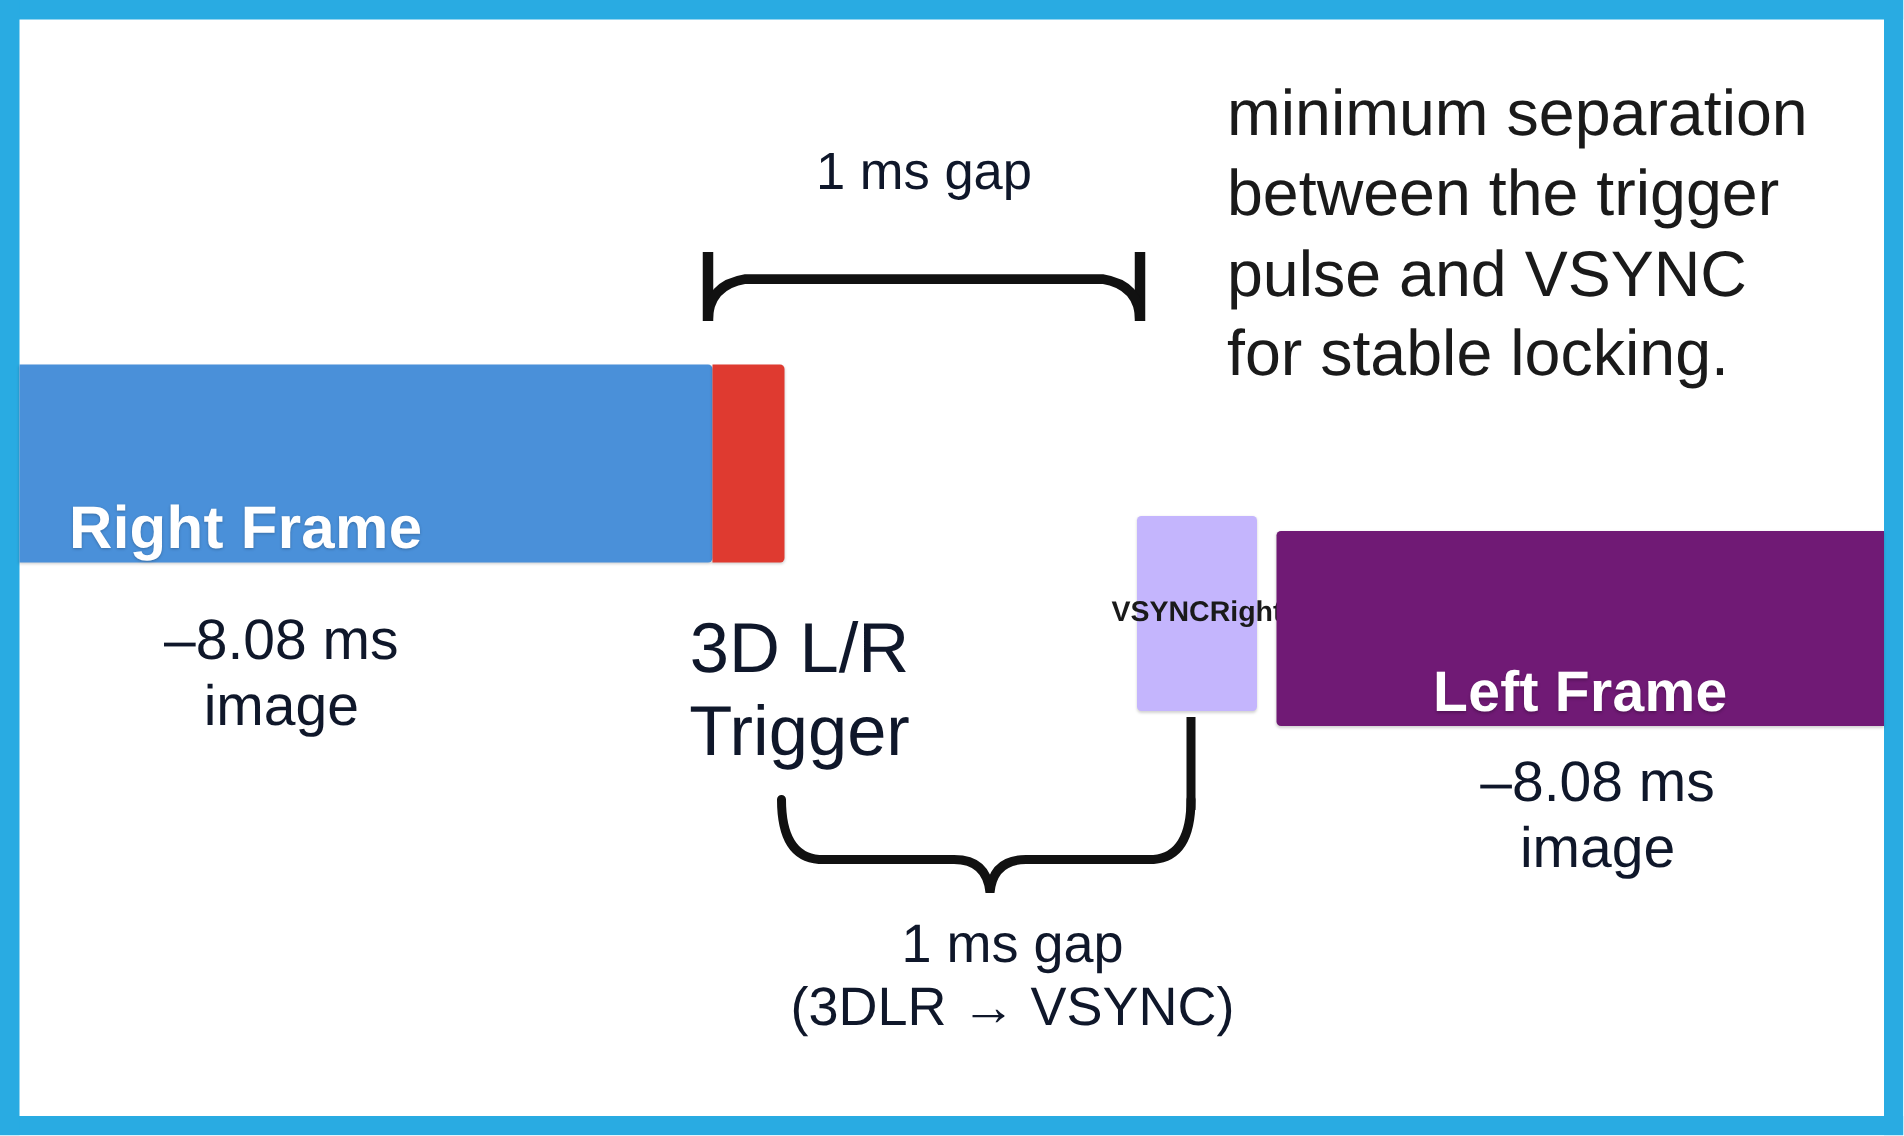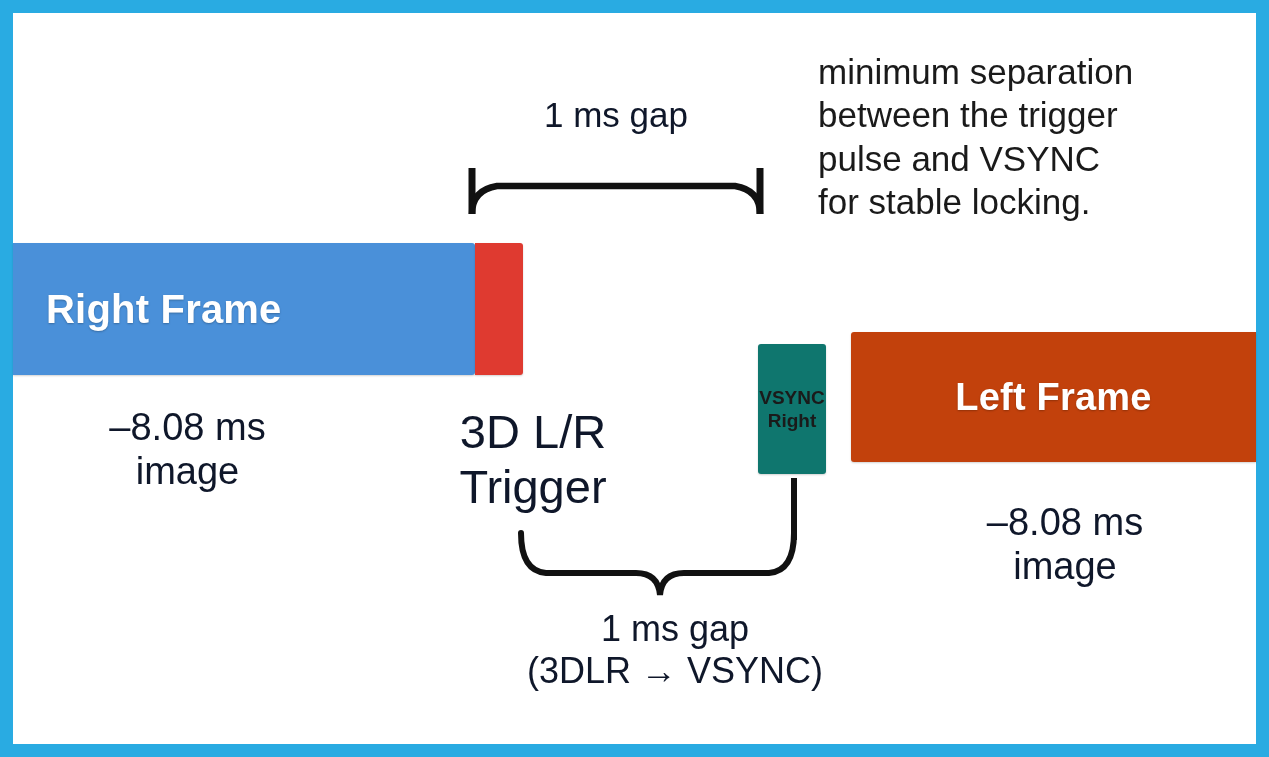--- a/index.html
+++ b/index.html
@@ -31,21 +31,21 @@
   .frame-border.bottom { left: 0;    top: 744px; width: 1269px; height: 13px; }
   .frame-border.left   { left: 0;    top: 0;     width: 13px;   height: 757px; }
   .frame-border.right  { left: 1256px; top: 0;   width: 13px;   height: 757px; }
 
   
   .bar {
     position: absolute;
     border-radius: 3px;
     box-sizing: border-box;
     display: flex;
-    align-items: center;
+    align-items: flex-end;
     box-shadow: 0 1px 2px rgba(0,0,0,0.18);
   }
   .bar-label {
     color: #ffffff;
     font-weight: bold;
     letter-spacing: 0.2px;
     text-shadow: 0 1px 2px rgba(0,0,0,0.25);
     white-space: nowrap;
   }
 
@@ -67,41 +67,40 @@
     top: 243px;
     width: 48px;
     height: 132px;
     background: #df3a30;
     border-radius: 0 3px 3px 0;
   }
 
   #vsync-pulse-bar {
     left: 758px;
     top: 344px;
-    width: 68px;
+    width: 80px;
     height: 130px;
-    background: #0f766e;
-    flex-direction: column;
+    background: #c4b5fd;
     justify-content: center;
     align-items: center;
   }
   #vsync-pulse-bar .vsync-line {
     color: #1a1a1a;
     font-weight: bold;
     font-size: 19px;
     line-height: 1.22;
     text-shadow: none;
   }
 
   #left-frame-bar {
     left: 851px;
-    top: 332px;
+    top: 354px;
     width: 405px;
     height: 130px;
-    background: #c2410c;
+    background: #701a75;
     border-radius: 3px 0 0 3px;
     justify-content: center;
   }
   #left-frame-bar .bar-label {
     font-size: 38px;
   }
 
   
   .caption {
     position: absolute;
@@ -109,21 +108,21 @@
     text-align: center;
     line-height: 1.16;
     white-space: pre-line;
   }
 
   #note-text {
     left: 818px;
     top: 50px;
     width: 432px;
     text-align: left;
-    font-size: 35px;
+    font-size: 43px;
     line-height: 1.24;
     color: #1a1a1a;
   }
 
   #top-gap-label {
     left: 470px;
     top: 95px;
     width: 292px;
     font-size: 35px;
   }

